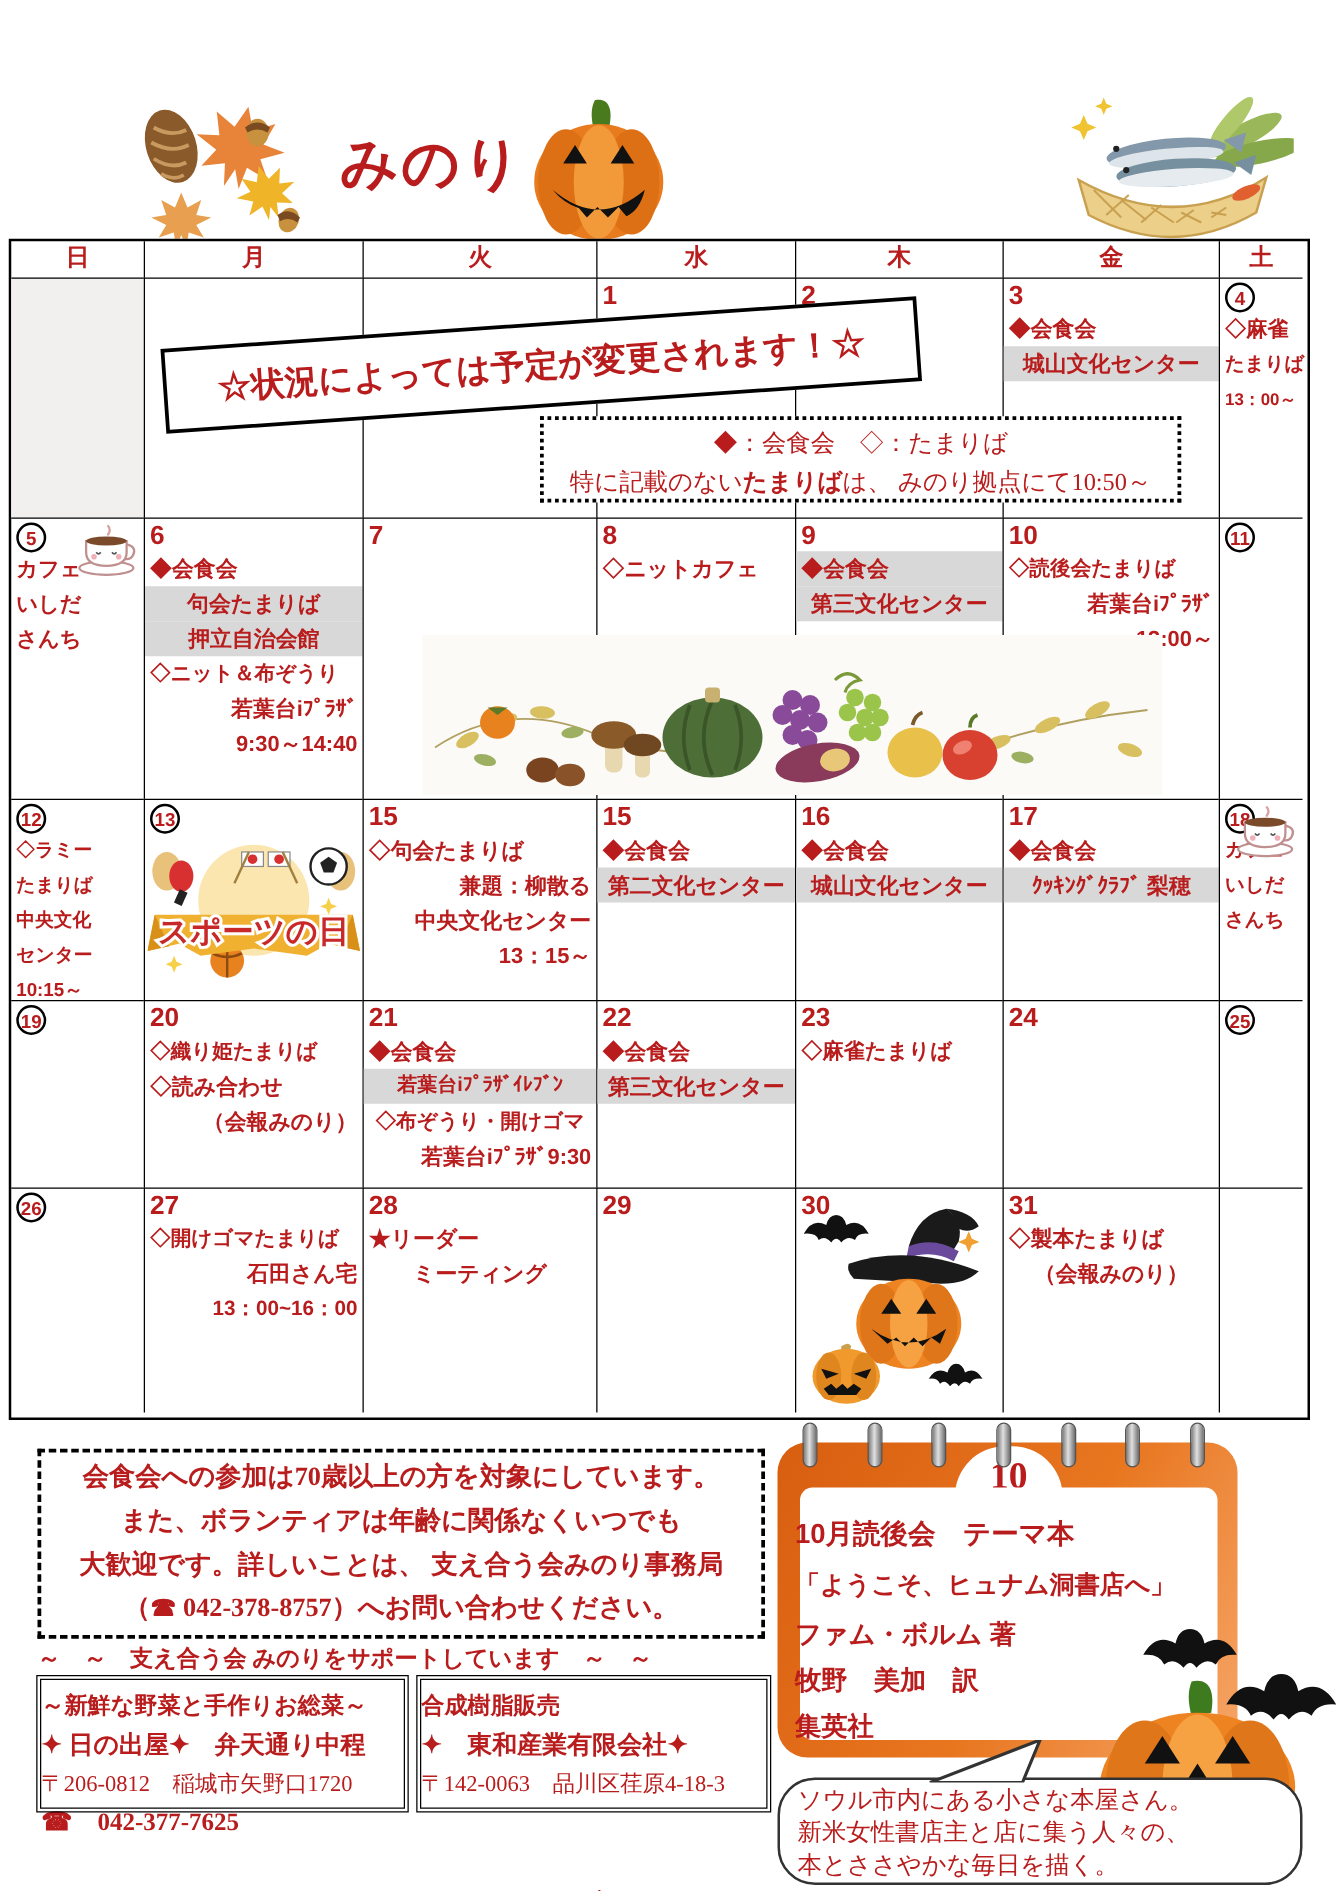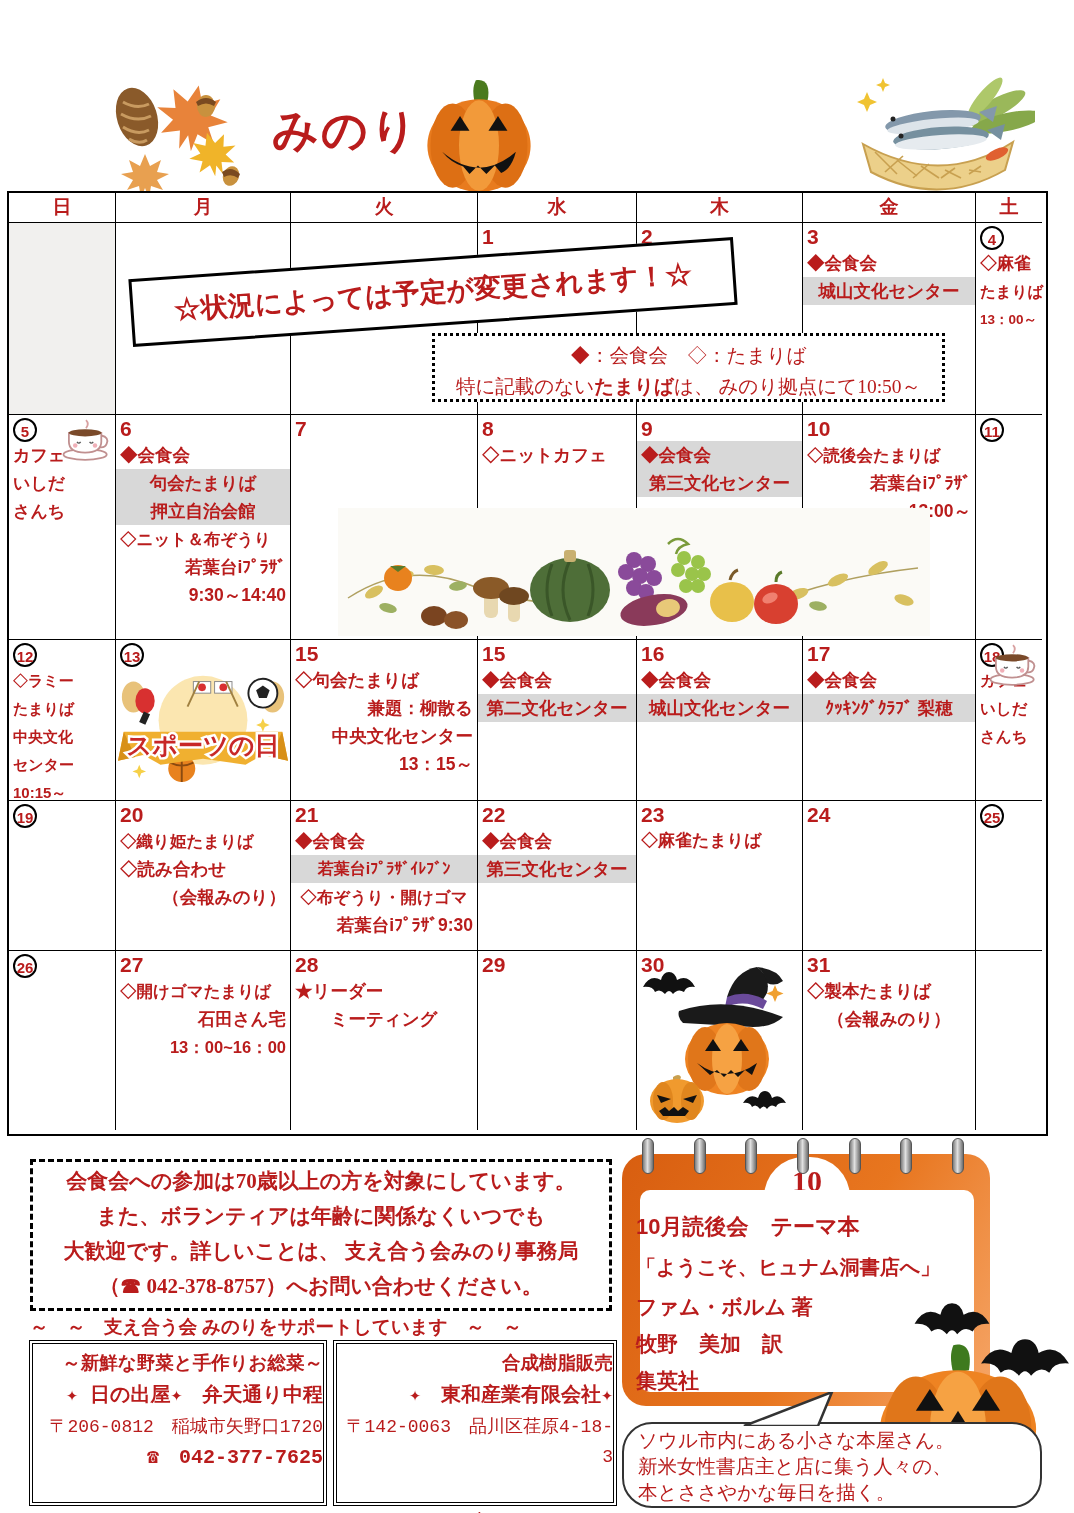--- a/index.html
+++ b/index.html
@@ -43,22 +43,22 @@
           font-family:"Liberation Serif",serif;font-size:19.5px;line-height:31px;padding-top:4px;box-sizing:border-box;}
   #legend b{font-family:"Liberation Sans",sans-serif;}
   #veg-strip{position:absolute;left:338px;top:462px;width:592px;height:128px;background:#fbfaf6;z-index:3;}
 
   
   #notice{position:absolute;left:30px;top:1113px;width:582px;height:152px;border:3px dashed #000;
           box-sizing:border-box;text-align:center;font-family:"Liberation Serif",serif;
           font-weight:600;font-size:21px;line-height:35px;padding-top:2px;}
   #support-line{position:absolute;left:30px;top:1268px;width:582px;
           font-family:"Liberation Serif",serif;font-weight:bold;font-size:18.5px;}
-  .adbox{position:absolute;top:1297px;height:160px;border:1.5px solid #000;outline:1px solid #000;outline-offset:2px;
-         background:#fff;text-align:right;font-family:Liberation Mono, monospace;box-sizing:border-box;padding-top:6px;}
+  .adbox{position:absolute;top:1297px;height:104px;border:1.5px solid #000;outline:1px solid #000;outline-offset:2px;
+         background:#fff;text-align:left;font-family:Liberation Serif, serif;box-sizing:border-box;padding-top:6px;}
   #ad-1{left:32px;width:292px;}
   #ad-2{left:336px;width:278px;}
   .ad-l1{font-size:18.5px;font-weight:bold;line-height:30px;}
   .ad-l2{font-size:20px;font-weight:bold;line-height:32px;}
   .ad-l3{font-size:18px;line-height:30px;}
   .ad-l4{font-size:20px;font-weight:bold;line-height:32px;}
 
   
   #bookcal{position:absolute;left:620px;top:1092px;width:374px;height:268px;z-index:2;}
   #bc-body{position:absolute;left:2px;top:16px;right:4px;bottom:0;border-radius:24px;

